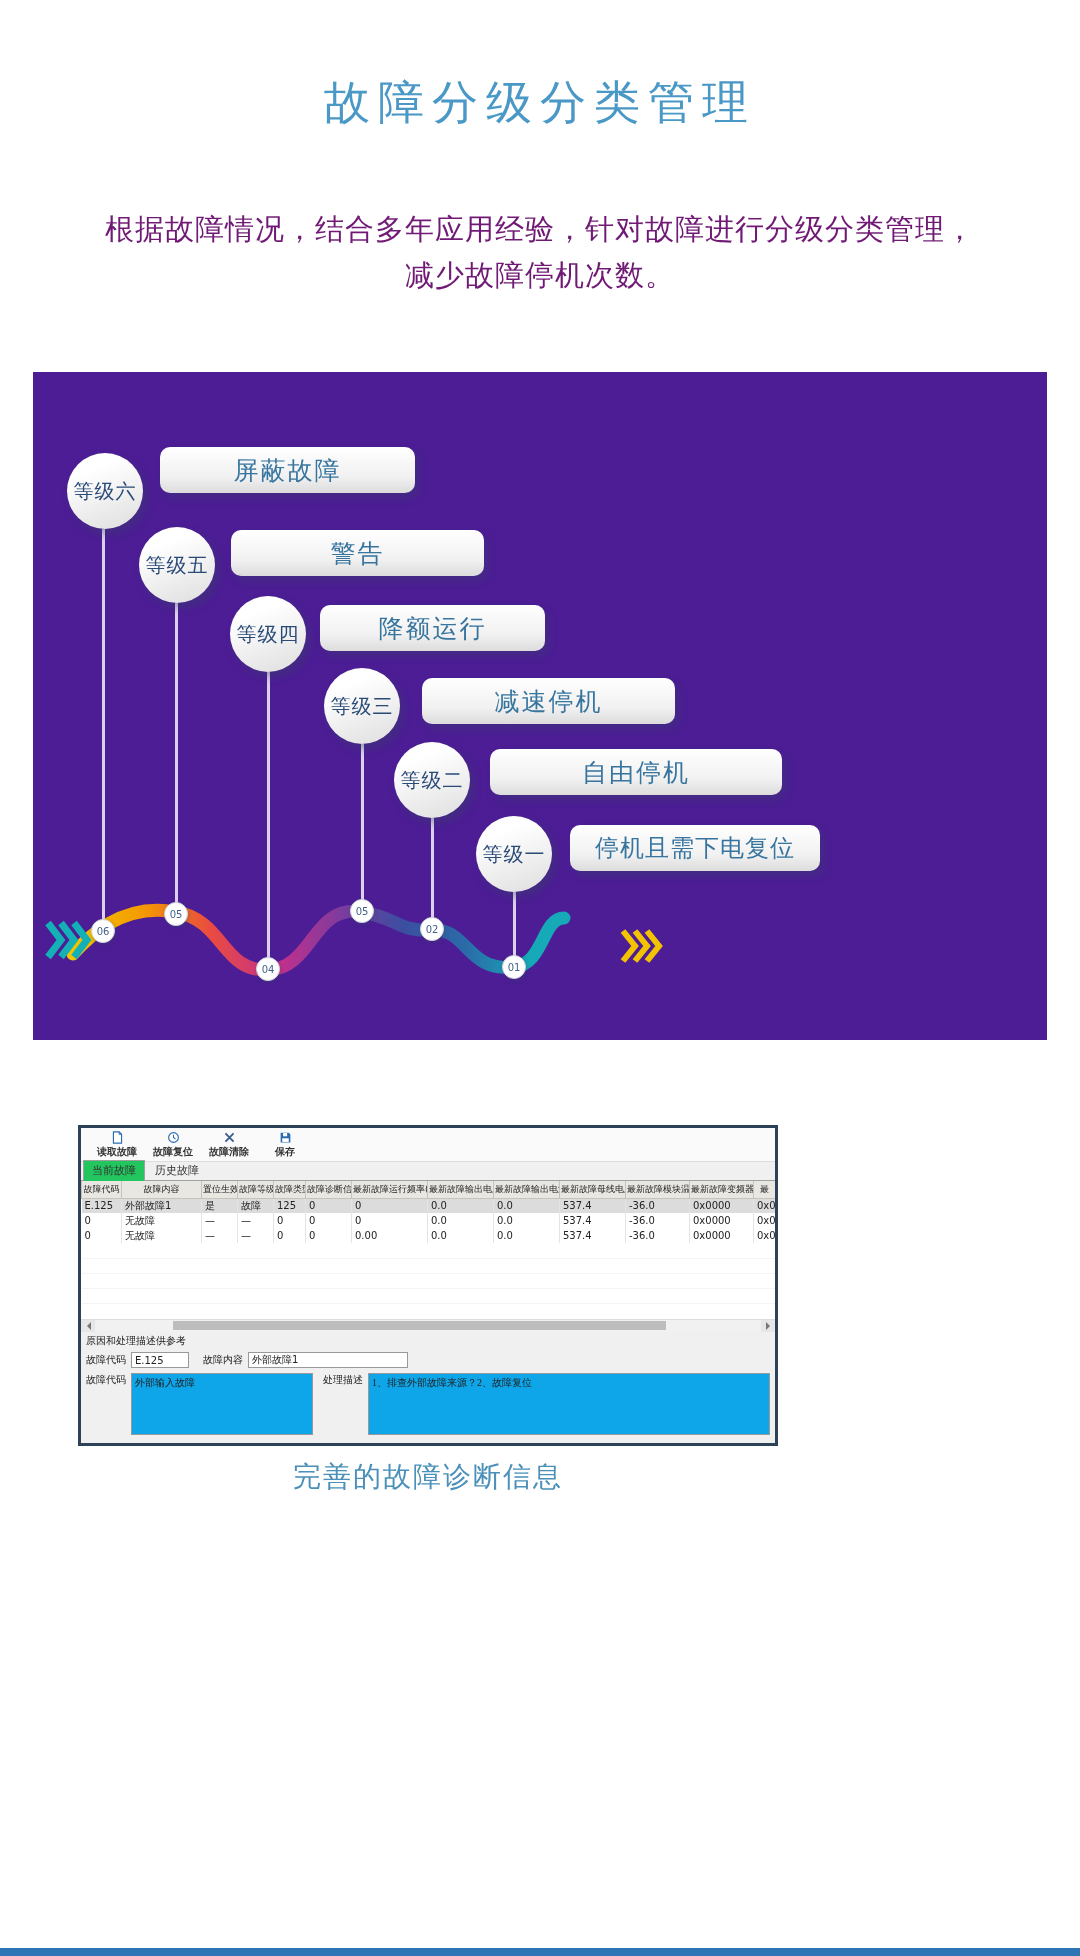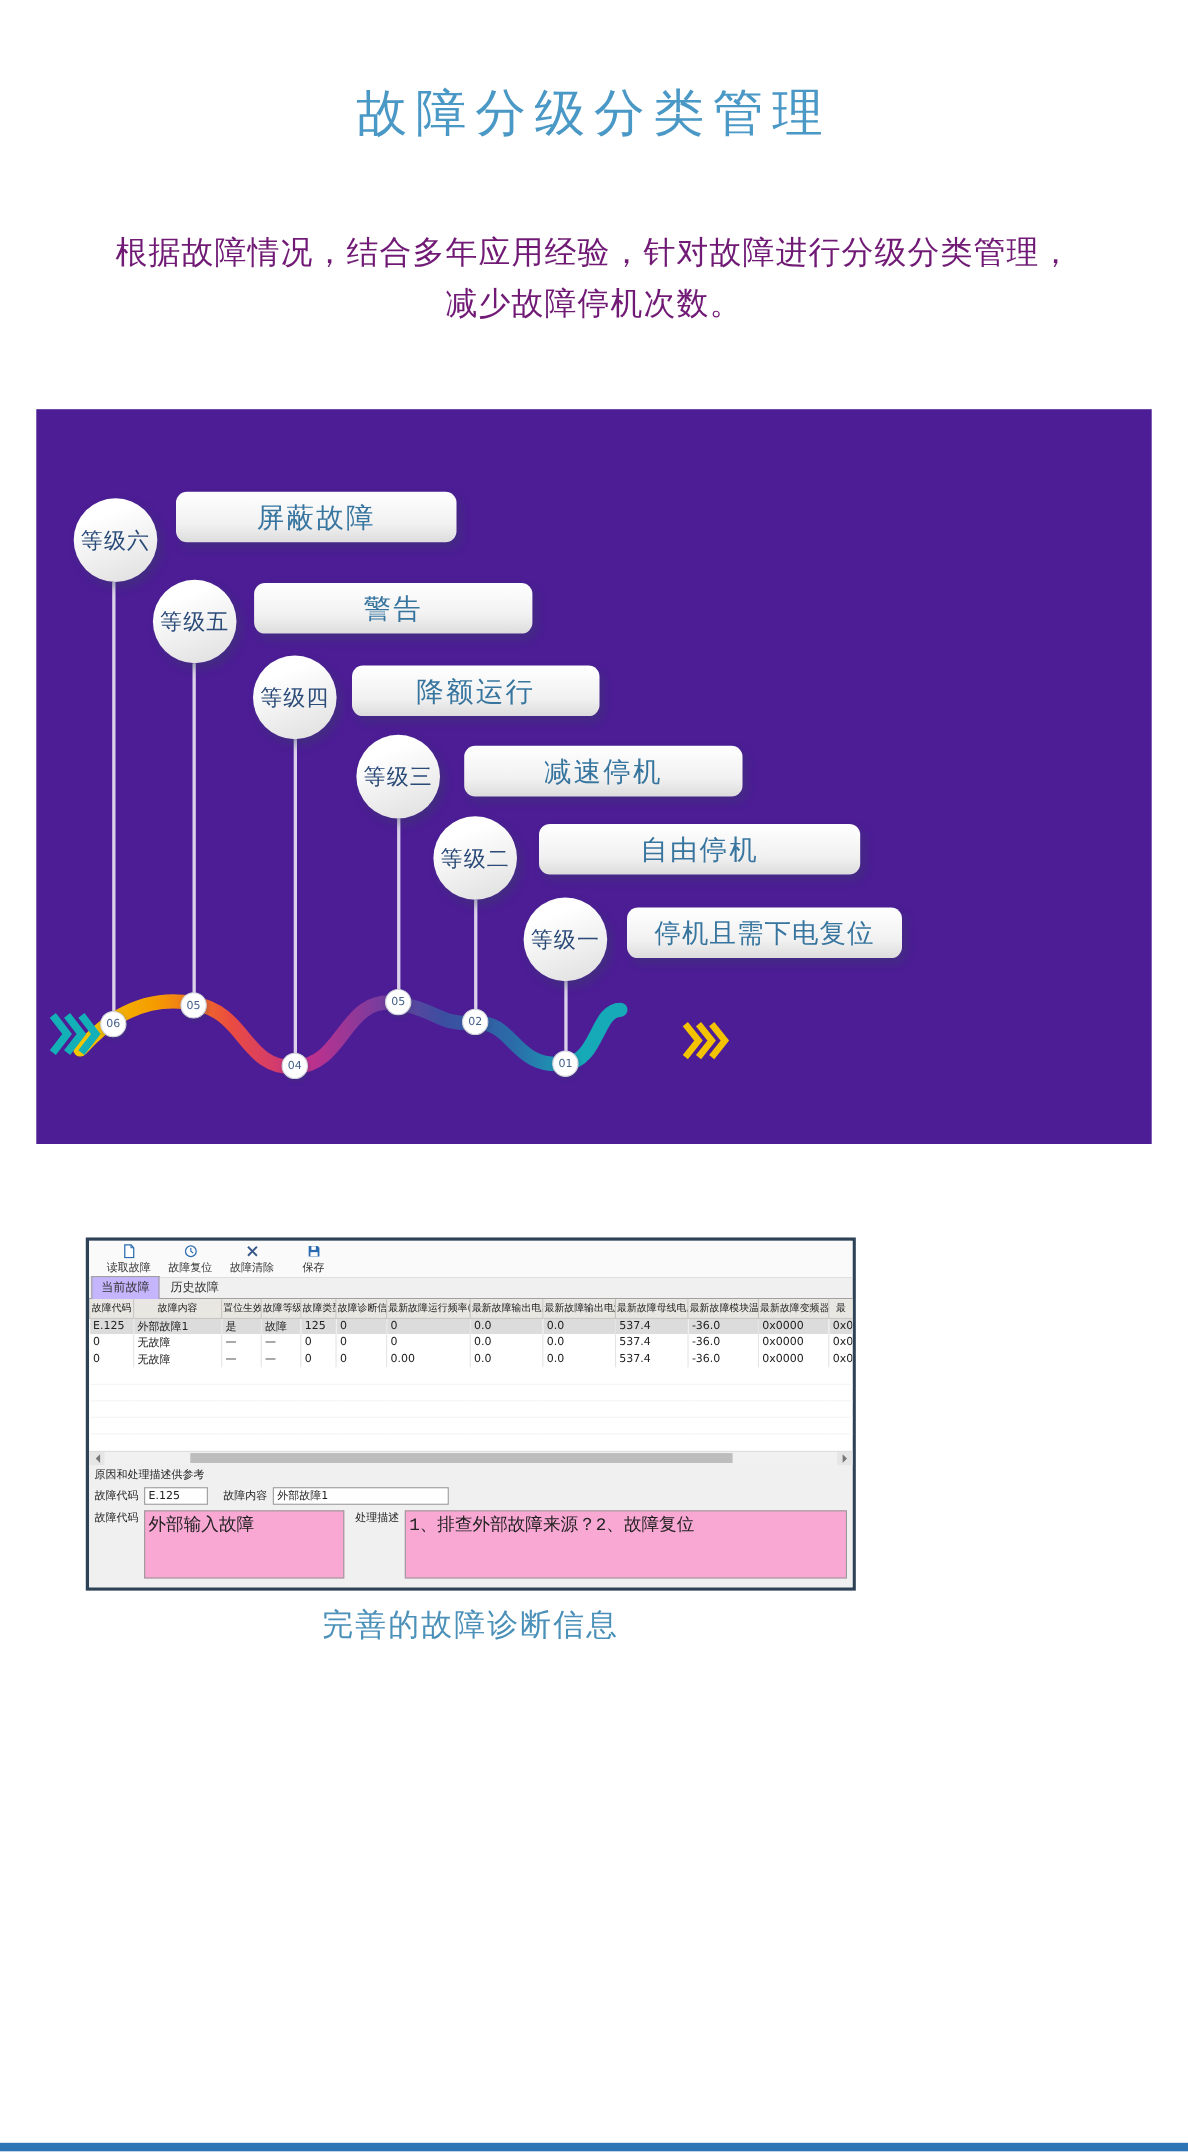--- a/index.html
+++ b/index.html
@@ -78,31 +78,31 @@
   }
   .toolbar {
     height: 34px; background: #fafafa; border-bottom: 1px solid #dcdcdc;
     display: flex; align-items: center; padding-left: 8px;
   }
   .tool-btn {
     width: 56px; height: 32px; display: flex; flex-direction: column;
     align-items: center; justify-content: center; cursor: default;
   }
   .tool-btn svg { width: 13px; height: 13px; }
-  .tool-label { font-size: 10px; color: #333; margin-top: 1px; white-space: nowrap; }
+  .tool-label { font-size: 10px; color: #333; margin-top: 1px; white-space: nowrap; font-weight: bold; }
   .tabbar {
     height: 19px; background: #f0f0f0; border-bottom: 1px solid #a0a0a0;
     display: flex; align-items: flex-end; padding-left: 2px;
   }
   .tab {
     font-size: 11px; color: #333; padding: 2px 8px; margin-right: 1px;
     border: 1px solid transparent; border-bottom: none;
   }
   .tab.active {
-    background: #c4b5fd; border-color: #a0a0a0; position: relative;
+    background: #22c55e; border-color: #a0a0a0; position: relative;
     top: 1px; padding-bottom: 3px;
   }
   .table-area { height: 138px; background: #ffffff; overflow: hidden; }
   table.fault-table { border-collapse: collapse; table-layout: fixed; width: 694px; }
   .fault-table th {
     height: 17px; background: #e9e7e2; border: 1px solid #c6c3bd;
     border-top: none; font-weight: 400; font-size: 9px; color: #222;
     white-space: nowrap; overflow: hidden; text-align: center; padding: 0 1px;
   }
   .fault-table td {
@@ -132,23 +132,23 @@
   .detail-row2 { display: flex; align-items: flex-start; }
   .field-label { font-size: 10px; color: #222; margin-right: 5px; white-space: nowrap; }
   .field-input {
     height: 16px; border: 1px solid #999; background: #fff;
     font-size: 10px; padding: 0 3px; color: #222;
     font-family: "DejaVu Sans","Liberation Sans",sans-serif;
   }
   .input-code { width: 58px; margin-right: 14px; }
   .input-content { width: 160px; }
   .field-textarea {
-    border: 1px solid #999; background: #f9a8d4; resize: none;
-    font-size: 16px; color: #222; padding: 2px 3px; height: 62px;
-    font-family: Liberation Mono, monospace;
+    border: 1px solid #999; background: #0ea5e9; resize: none;
+    font-size: 10px; color: #222; padding: 2px 3px; height: 62px;
+    font-family: Liberation Serif, serif;
   }
   .ta-reason { width: 182px; margin-right: 10px; }
   .ta-handle { flex: 1; }
 
   
   .caption {
     position: absolute; top: 1458px; left: 78px; width: 700px;
     text-align: center; font-size: 28px; letter-spacing: 2px; color: #4a90b8;
   }
   .footer-bar {

